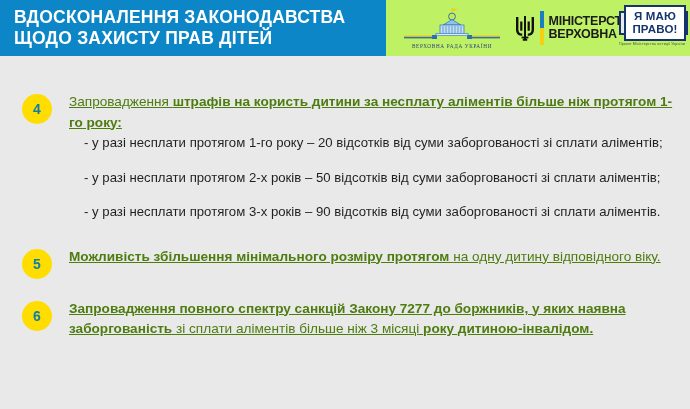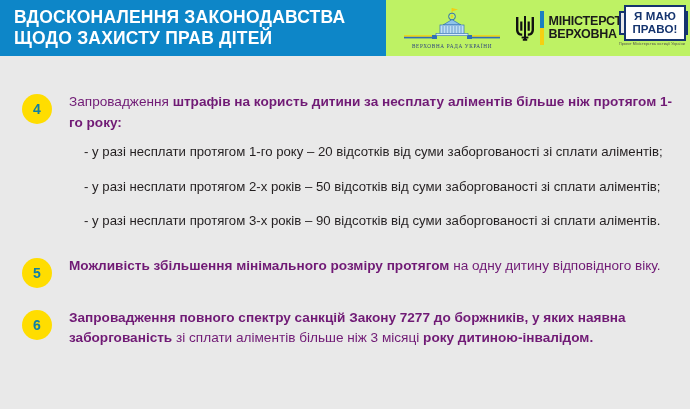--- a/index.html
+++ b/index.html
@@ -190,27 +190,27 @@
     justify-content: center;
     margin-top: 2px;
   }
   .item-body {
     margin-left: 17px;
     flex: 1 1 auto;
   }
   .para {
     font-size: 13.6px;
     line-height: 20.5px;
-    color: #701a75;
+    color: #4d7c0f;
+    text-decoration: underline;
   }
   .para b {
     font-weight: bold;
   }
   .sublist {
-    margin-top: 9px;
   }
   .subitem {
     font-size: 13.2px;
     line-height: 20.5px;
     color: #231f20;
     margin-bottom: 14px;
     padding-left: 26px;
     text-indent: -11px;
   }
   .subitem:last-child {

